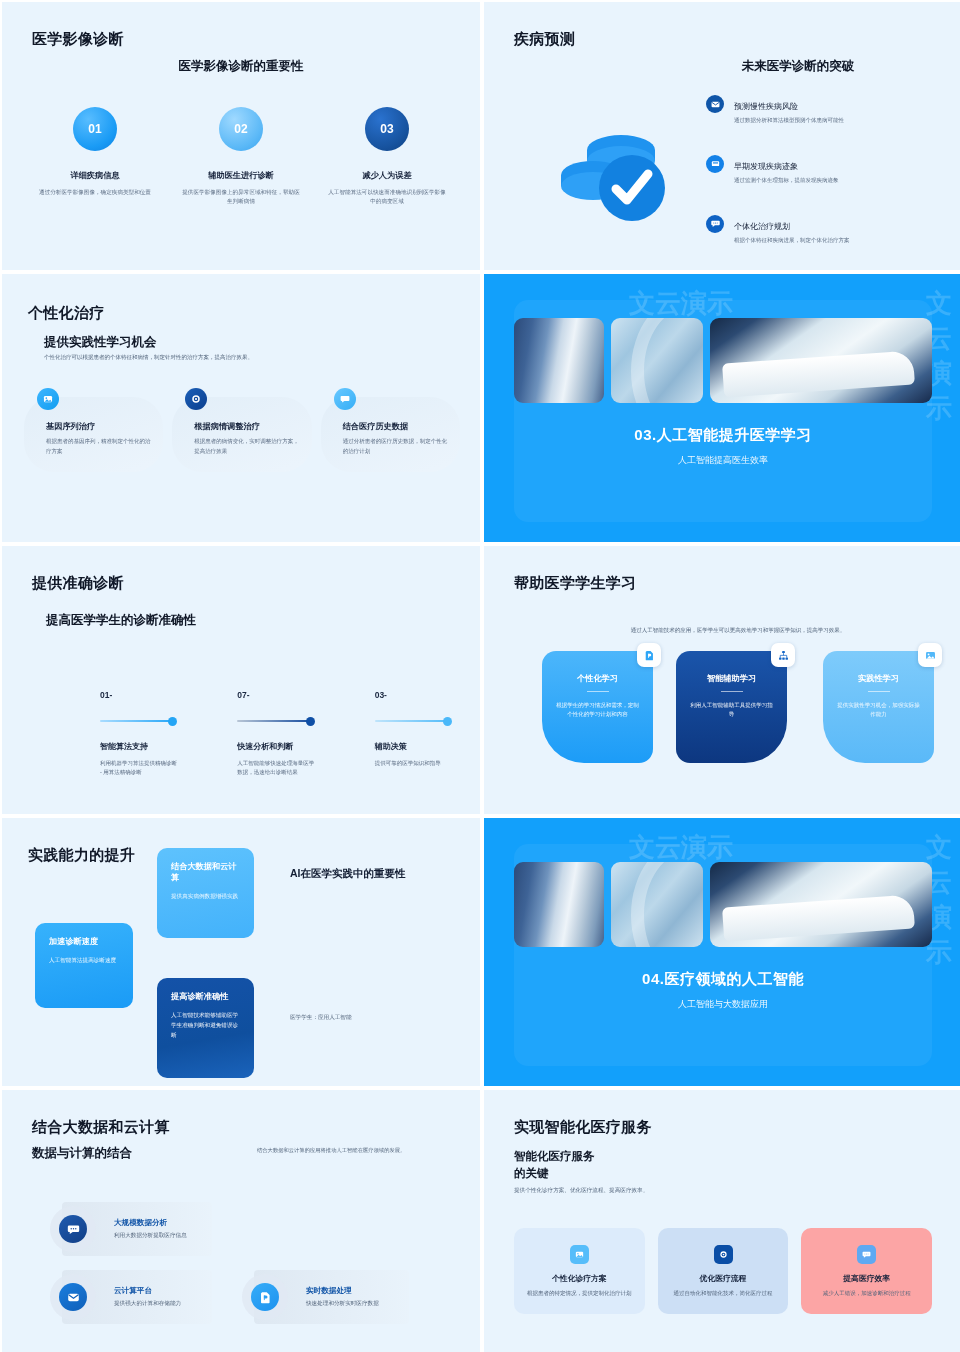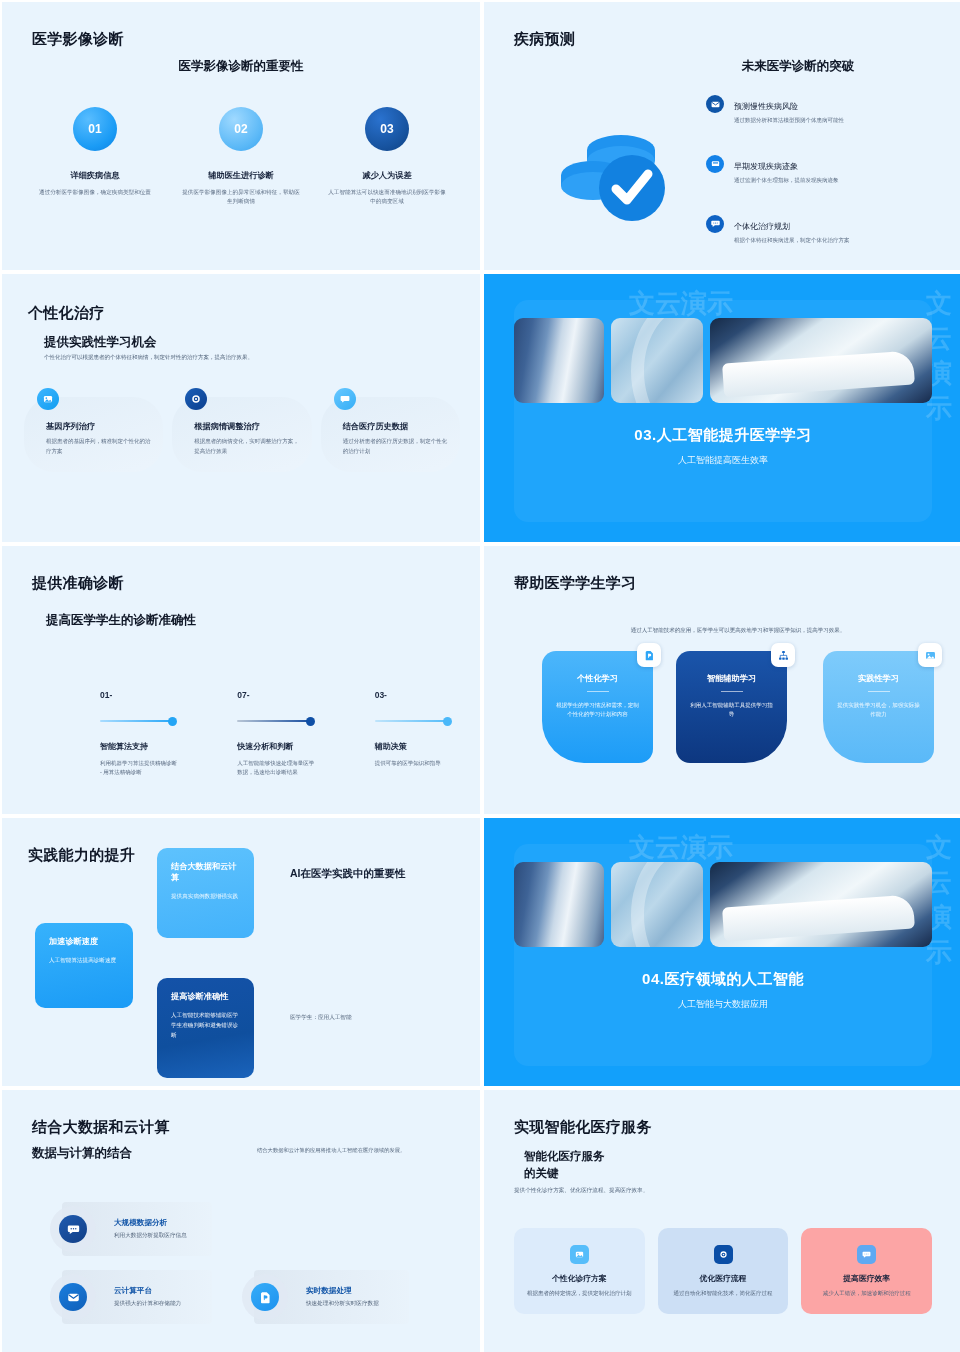--- a/index.html
+++ b/index.html
@@ -197,21 +197,21 @@
   }
   .row-ico .in svg { width: 13px; height: 13px; fill: #fff; }
   .in.dk { background: linear-gradient(145deg,#1f5bb0,#123f86); }
   .in.md { background: linear-gradient(145deg,#1a7ede,#0f5fb9); }
   .in.lt { background: linear-gradient(145deg,#37adf8,#1d92ef); }
   .row-h { font-size: 7.6px; font-weight: bold; color: #1356a8; }
   .row-p { font-size: 5.6px; color: #4b5d74; margin-top: 4px; }
 
   
   .s10-title { left: 30px; top: 28px; font-size: 15px; }
-  .s10-sub   { left: 30px; top: 58px; font-size: 11.5px; line-height: 1.45; margin-left: 10px; }
+  .s10-sub   { left: 30px; top: 58px; font-size: 11.5px; line-height: 1.45; }
   .s10-cards { position: absolute; left: 30px; right: 30px; top: 1218px; display: flex; gap: 13px; }
   .s10-card { flex: 1; border-radius: 10px; padding: 17px 11px 16px; text-align: center; }
   .s10-card.a { background: #dcebfb; }
   .s10-card.b { background: #ccdff5; }
   .s10-card.c { background: #fca5a5; }
   .s10-ico {
     width: 19px; height: 19px; border-radius: 5px; margin: 0 auto 9px;
     display: flex; align-items: center; justify-content: center;
   }
   .s10-ico svg { width: 9px; height: 9px; fill: #fff; }

